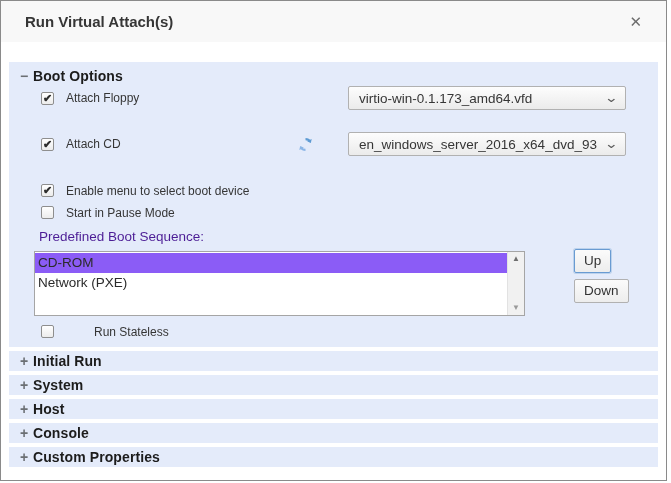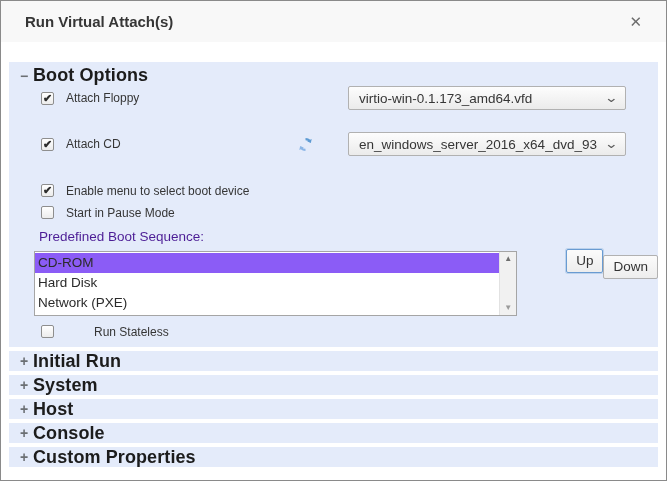--- a/index.html
+++ b/index.html
@@ -36,21 +36,21 @@
     display: flex; align-items: center;
     padding: 2px 0 0 11px;
     height: 19px;
     cursor: pointer;
   }
   .sec-icon {
     color: #6b6f73; font-weight: bold; font-size: 14px;
     width: 12px; display: inline-block; line-height: 1;
   }
   .sec-title {
-    font-size: 18px; font-weight: bold; color: #1c1c1c;
+    font-size: 14px; font-weight: bold; color: #1c1c1c;
     margin-left: 1px; letter-spacing: .1px;
   }
 
   .row { display: flex; align-items: center; padding-left: 32px; }
   .cbx {
     width: 13px; height: 13px;
     border: 1px solid #8e8e8e; border-radius: 2px;
     background: linear-gradient(#fff, #ececec);
     font-size: 11px; line-height: 11px; text-align: center;
     color: #2d2d2d; font-weight: bold;
@@ -93,21 +93,21 @@
   }
   .lb-item.selected { background: #8b5cf6; }
   .lb-scroll {
     flex: 0 0 17px; background: #f1f1f1; border-left: 1px solid #e2e2e2;
     display: flex; flex-direction: column; justify-content: space-between;
     align-items: center; padding: 3px 0; cursor: pointer;
   }
   .lb-arrow { font-size: 8px; color: #6e6e6e; line-height: 8px; }
   .lb-arrow.dim { color: #9a9a9a; }
 
-  .updown { display: flex; flex-direction: row; margin-left: 49px; margin-top: -2px; }
+  .updown { display: flex; flex-direction: column; margin-left: 49px; margin-top: -2px; }
   .btn {
     font-size: 13.5px; color: #333;
     background: linear-gradient(#fbfbfb, #ededed);
     border: 1px solid #b1b1b1; border-radius: 2px;
     padding: 3px 9px 4px 9px;
     cursor: pointer; text-align: center; align-self: flex-start;
   }
   .btn-up {
     border-color: #699bd2;
     box-shadow: 0 0 0 1px #bcd2ec;
@@ -180,21 +180,20 @@
         <span class="cbx"></span>
         <span class="cbx-label">Start in Pause Mode</span>
       </div>
 
       <div class="seq-label">Predefined Boot Sequence:</div>
 
       <div class="seq-area">
         <div class="listbox">
           <div class="lb-items">
             <div class="lb-item selected">CD-ROM</div>
-            <div class="lb-item">Hard Disk</div>
             <div class="lb-item">Network (PXE)</div>
           </div>
           <div class="lb-scroll">
             <span class="lb-arrow">▲</span>
             <span class="lb-arrow dim">▼</span>
           </div>
         </div>
         <div class="updown">
           <button class="btn btn-up">Up</button>
           <button class="btn btn-down">Down</button>

